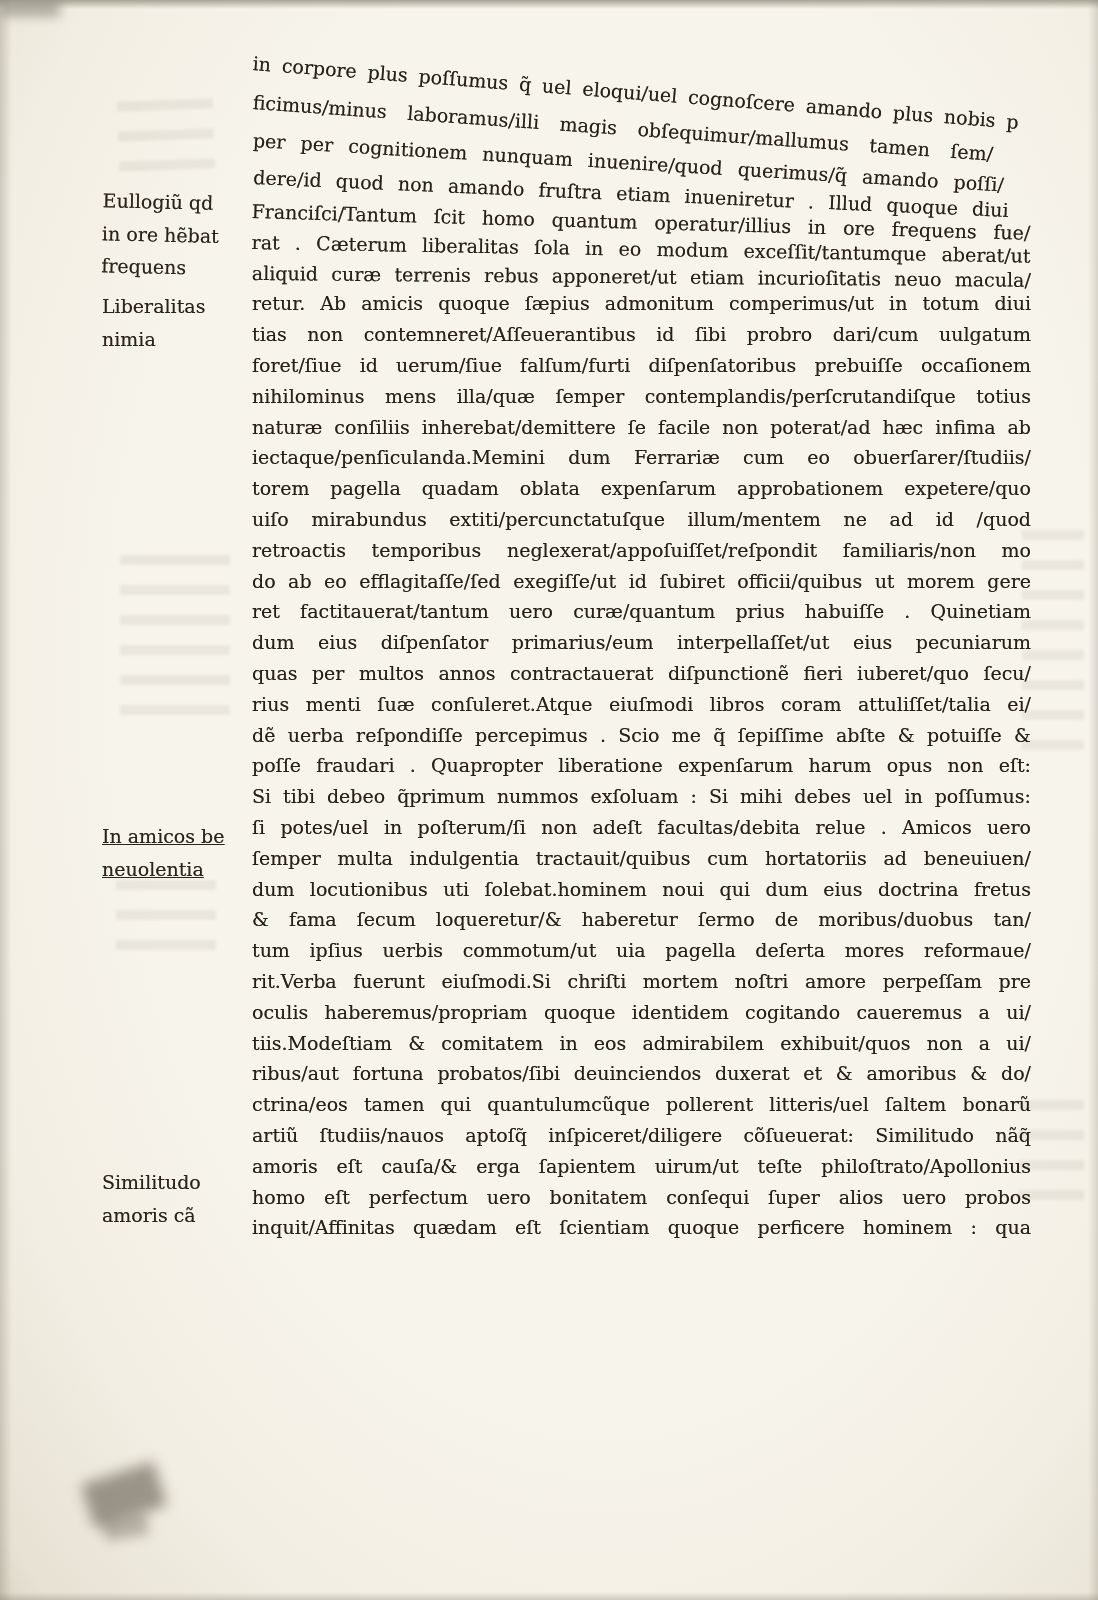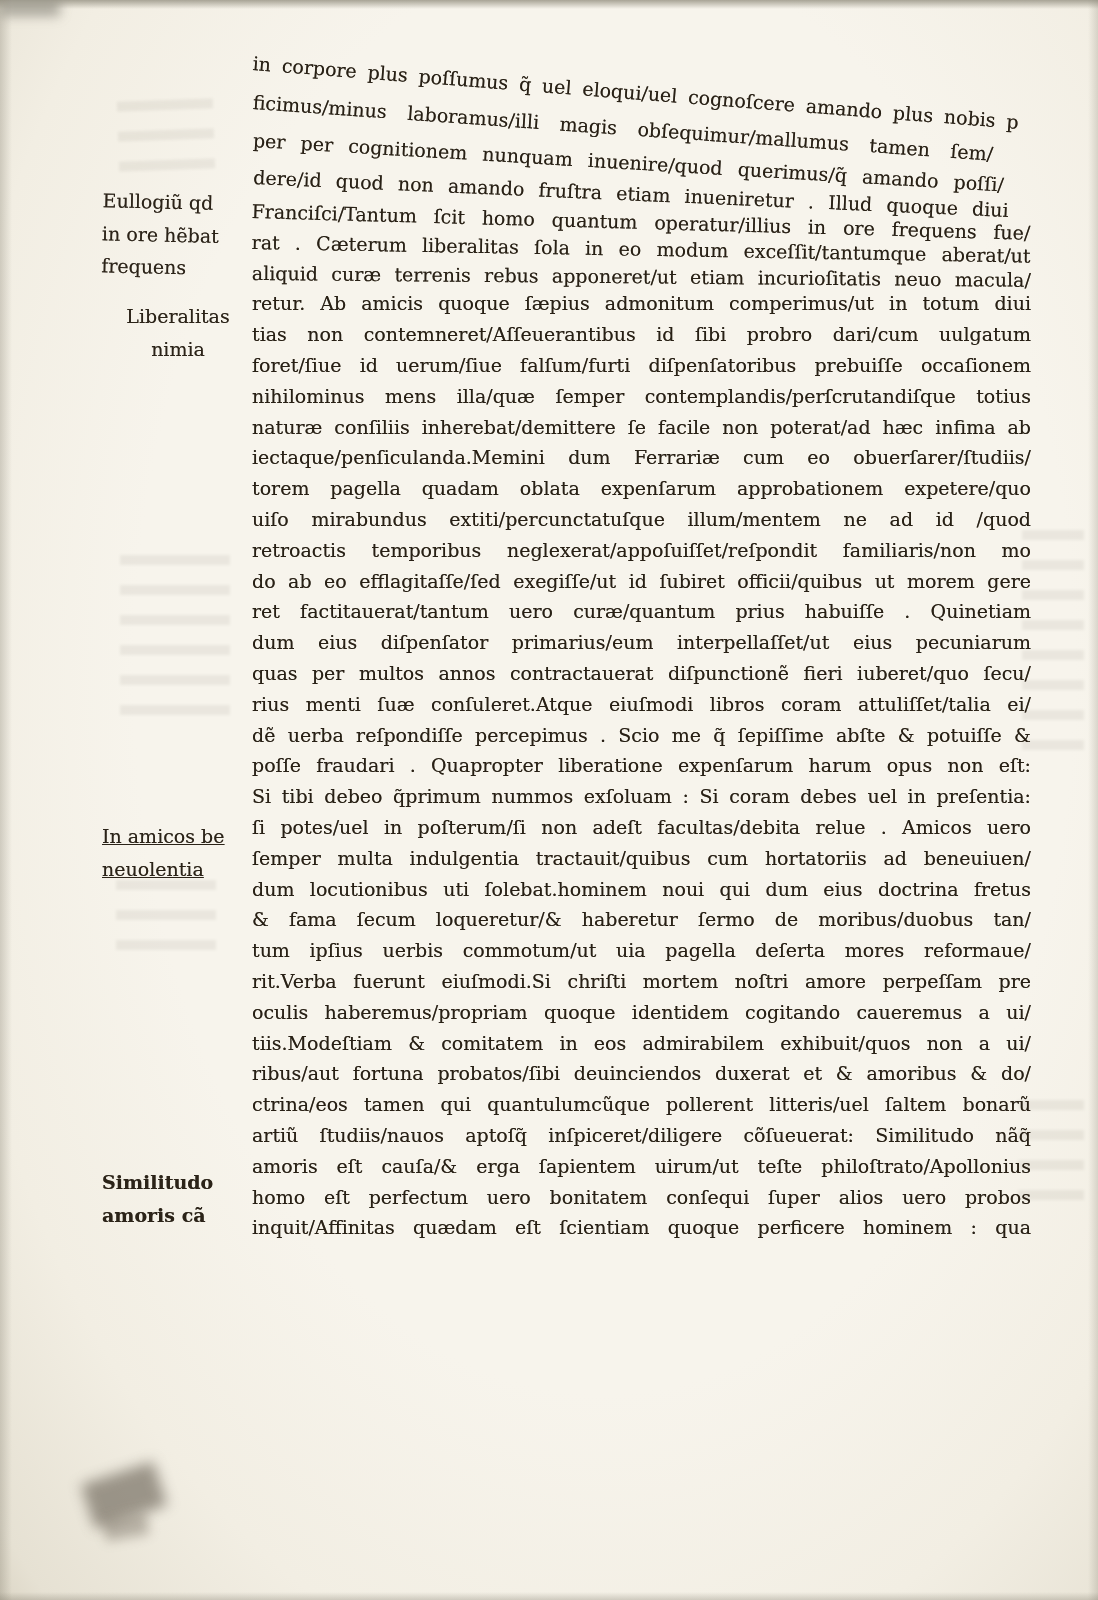--- a/index.html
+++ b/index.html
@@ -36,24 +36,24 @@
   .smudge{position:absolute;left:86px;top:1472px;width:76px;height:46px;
     background:#564e42;filter:blur(7px);opacity:.55;transform:rotate(-18deg);}
   .smudge-2{position:absolute;left:104px;top:1516px;width:44px;height:22px;
     background:#6a6154;filter:blur(6px);opacity:.4;transform:rotate(-10deg);}
 
   
   .note{position:absolute;left:102px;width:152px;
     font-size:19px;line-height:32.5px;color:#2b2318;
     text-shadow:0 0 .5px rgba(40,32,22,.55);}
   .note-1{top:186px;transform:rotate(1.3deg);}
-  .note-2{top:300px;text-align:center;}
+  .note-2{top:290px;}
   .note-3{top:820px;text-decoration:underline;}
   .note-4{top:981px;}
-  .note-5{top:1166px;font-weight:bold;}
+  .note-5{top:1166px;}
   .note-line{white-space:nowrap;}
 
   
   .body-col{position:absolute;left:252px;top:0;width:780px;color:#282015;}
   .warp-block{position:absolute;top:0;left:0;width:780px;height:200px;}
   .warp-line{position:absolute;left:2px;width:768px;
     font-size:19px;line-height:30px;
     text-align:justify;text-align-last:justify;
     transform-origin:left top;
     text-shadow:0 0 .5px rgba(40,32,22,.55);}
@@ -133,21 +133,21 @@
         <div class="body-line">torem pagella quadam oblata expenſarum approbationem expetere/quo</div>
         <div class="body-line">uiſo mirabundus extiti/percunctatuſque illum/mentem ne ad id /quod</div>
         <div class="body-line">retroactis temporibus neglexerat/appoſuiſſet/reſpondit familiaris/non mo</div>
         <div class="body-line">do ab eo efflagitaſſe/ſed exegiſſe/ut id ſubiret officii/quibus ut morem gere</div>
         <div class="body-line">ret factitauerat/tantum uero curæ/quantum prius habuiſſe . Quinetiam</div>
         <div class="body-line">dum eius diſpenſator primarius/eum interpellaſſet/ut eius pecuniarum</div>
         <div class="body-line">quas per multos annos contractauerat diſpunctionẽ fieri iuberet/quo ſecu/</div>
         <div class="body-line">rius menti ſuæ conſuleret.Atque eiuſmodi libros coram attuliſſet/talia ei/</div>
         <div class="body-line">dẽ uerba reſpondiſſe percepimus . Scio me q̃ ſepiſſime abſte &amp; potuiſſe &amp;</div>
         <div class="body-line">poſſe fraudari . Quapropter liberatione expenſarum harum opus non eſt:</div>
-        <div class="body-line">Si tibi debeo q̃primum nummos exſoluam : Si coram debes uel in preſentia:</div>
+        <div class="body-line">Si tibi debeo q̃primum nummos exſoluam : Si mihi debes uel in poſſumus:</div>
         <div class="body-line">ſi potes/uel in poſterum/ſi non adeſt facultas/debita relue . Amicos uero</div>
         <div class="body-line">ſemper multa indulgentia tractauit/quibus cum hortatoriis ad beneuiuen/</div>
         <div class="body-line">dum locutionibus uti ſolebat.hominem noui qui dum eius doctrina fretus</div>
         <div class="body-line">&amp; fama ſecum loqueretur/&amp; haberetur ſermo de moribus/duobus tan/</div>
         <div class="body-line">tum ipſius uerbis commotum/ut uia pagella deſerta mores reformaue/</div>
         <div class="body-line">rit.Verba fuerunt eiuſmodi.Si chriſti mortem noſtri amore perpeſſam pre</div>
         <div class="body-line">oculis haberemus/propriam quoque identidem cogitando caueremus a ui/</div>
         <div class="body-line">tiis.Modeſtiam &amp; comitatem in eos admirabilem exhibuit/quos non a ui/</div>
         <div class="body-line">ribus/aut fortuna probatos/ſibi deuinciendos duxerat et &amp; amoribus &amp; do/</div>
         <div class="body-line">ctrina/eos tamen qui quantulumcũque pollerent litteris/uel ſaltem bonarũ</div>

